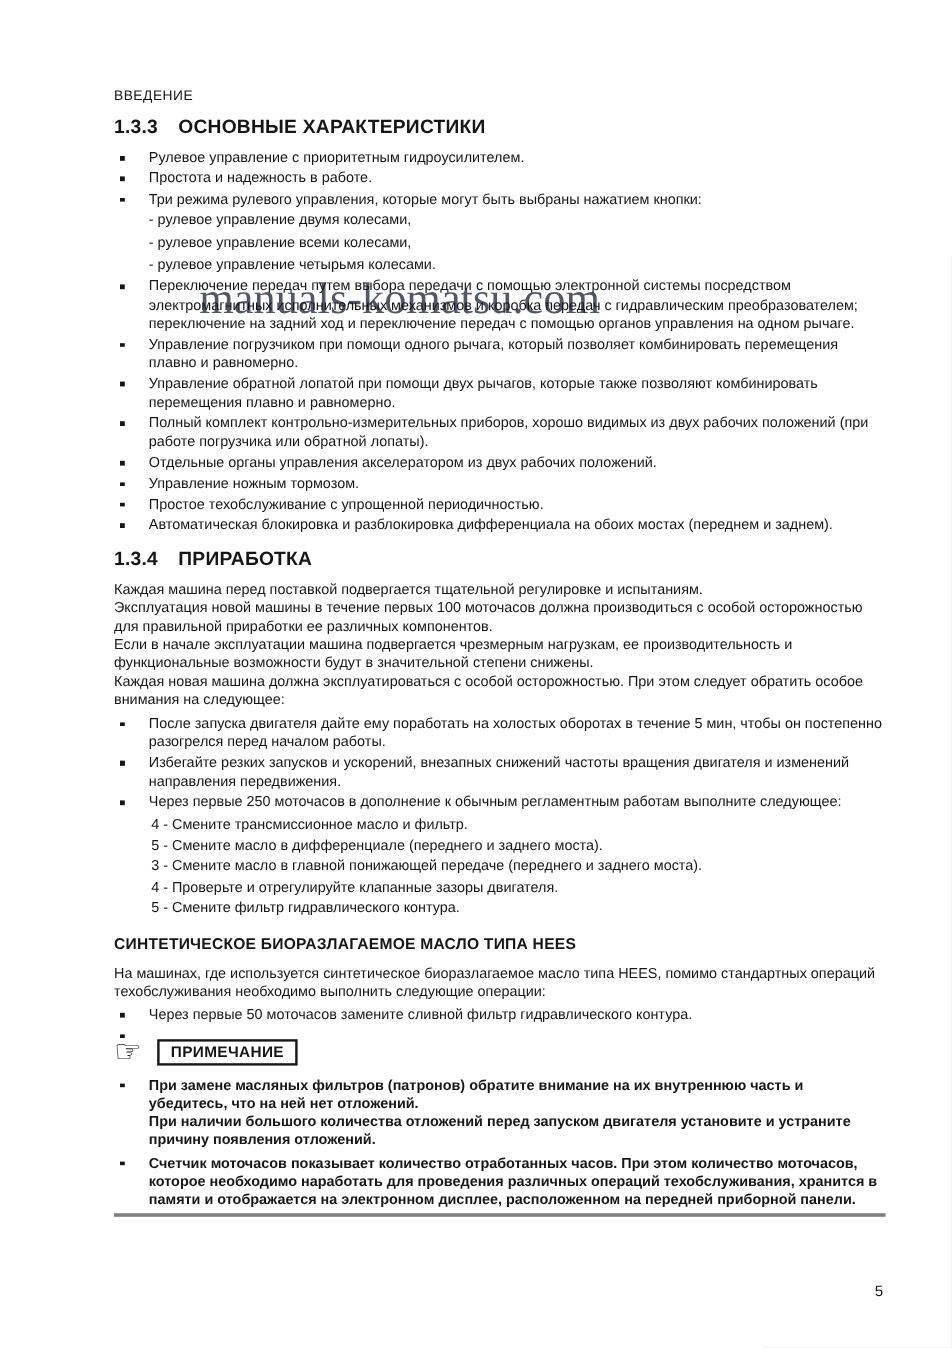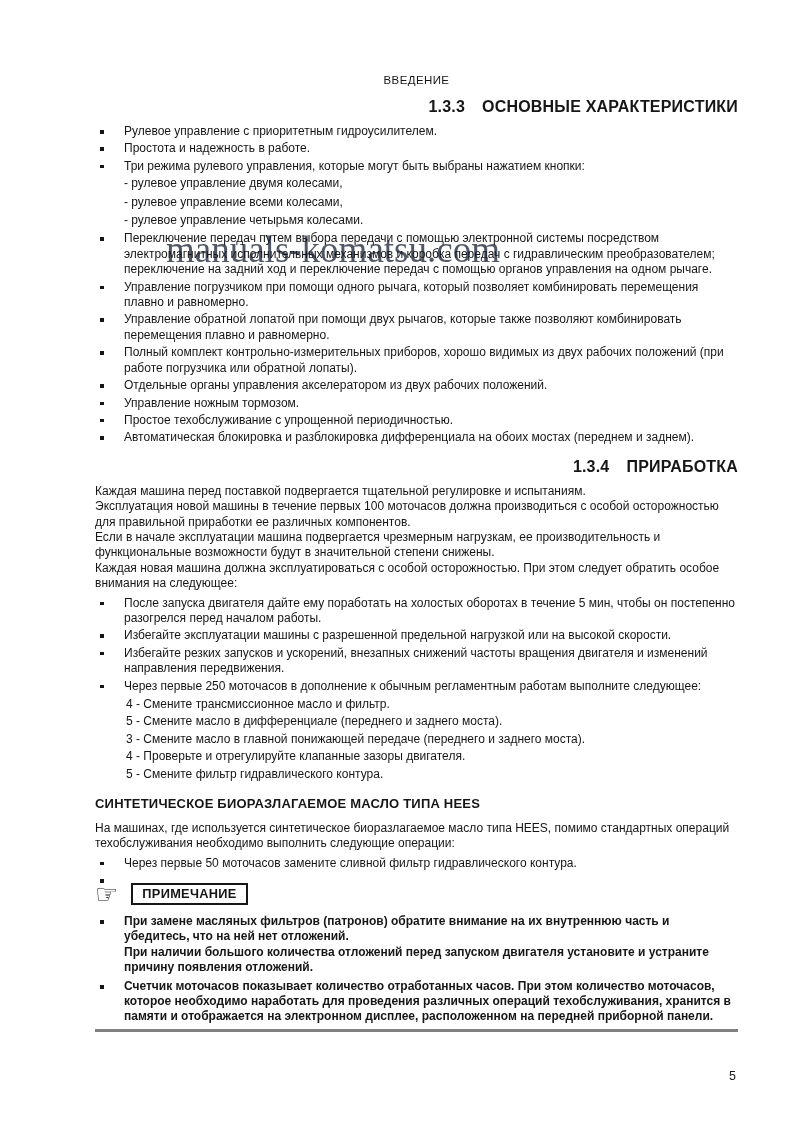--- a/index.html
+++ b/index.html
@@ -11,31 +11,30 @@
     color:#161616;
     font-family:"Liberation Sans","DejaVu Sans",sans-serif;
     overflow:hidden;
   }
   .content{
     position:absolute;
     left:95px;top:74px;
     width:643px;
   }
   .hdr{
-    text-align:center;
+    text-align:left;
     font-size:11.5px;
     letter-spacing:0.4px;
     margin-bottom:12px;
   }
   .h1{
     font-size:16px;
     font-weight:bold;
     margin:12px 0 8px 0;
     letter-spacing:0.2px;
-    text-align:right;
   }
   .h1 .num{margin-right:17px;}
   .para,.li,.step{
     font-size:12px;
     line-height:15.4px;
   }
   .li{
     position:relative;
     padding-left:29px;
     margin-bottom:2px;
@@ -142,21 +141,21 @@
       <span class="num">1.3.4</span><span>ПРИРАБОТКА</span>
     </div>
 
     <div class="para">Каждая машина перед поставкой подвергается тщательной регулировке и испытаниям.</div>
     <div class="para">Эксплуатация новой машины в течение первых 100 моточасов должна производиться с особой осторожностью для правильной приработки ее различных компонентов.</div>
     <div class="para">Если в начале эксплуатации машина подвергается чрезмерным нагрузкам, ее производительность и функциональные возможности будут в значительной степени снижены.</div>
     <div class="para">Каждая новая машина должна эксплуатироваться с особой осторожностью. При этом следует обратить особое внимания на следующее:</div>
 
     <div class="list sp-sm">
       <div class="li"><span class="bm"></span><span>После запуска двигателя дайте ему поработать на холостых оборотах в течение 5 мин, чтобы он постепенно разогрелся перед началом работы.</span></div>
-      <div class="li"><span class="bm"></span><span>Избегайте эксплуатации машины с разрешенной предельной нагрузкой или на высокой скорости.</span></div>
+      <div class="li"><span class="bm"></span></div>
       <div class="li"><span class="bm"></span><span>Избегайте резких запусков и ускорений, внезапных снижений частоты вращения двигателя и изменений направления передвижения.</span></div>
       <div class="li"><span class="bm"></span><span>Через первые 250 моточасов в дополнение к обычным регламентным работам выполните следующее:</span></div>
     </div>
 
     <div class="steps">
       <div class="step">4 - Смените трансмиссионное масло и фильтр.</div>
       <div class="step">5 - Смените масло в дифференциале (переднего и заднего моста).</div>
       <div class="step">3 - Смените масло в главной понижающей передаче (переднего и заднего моста).</div>
       <div class="step">4 - Проверьте и отрегулируйте клапанные зазоры двигателя.</div>
       <div class="step">5 - Смените фильтр гидравлического контура.</div>

